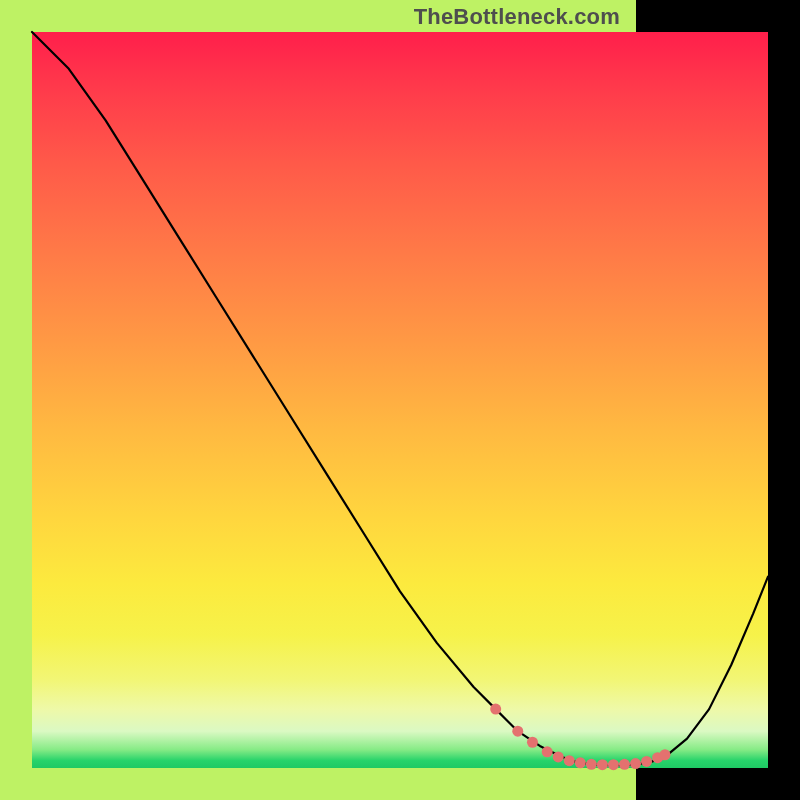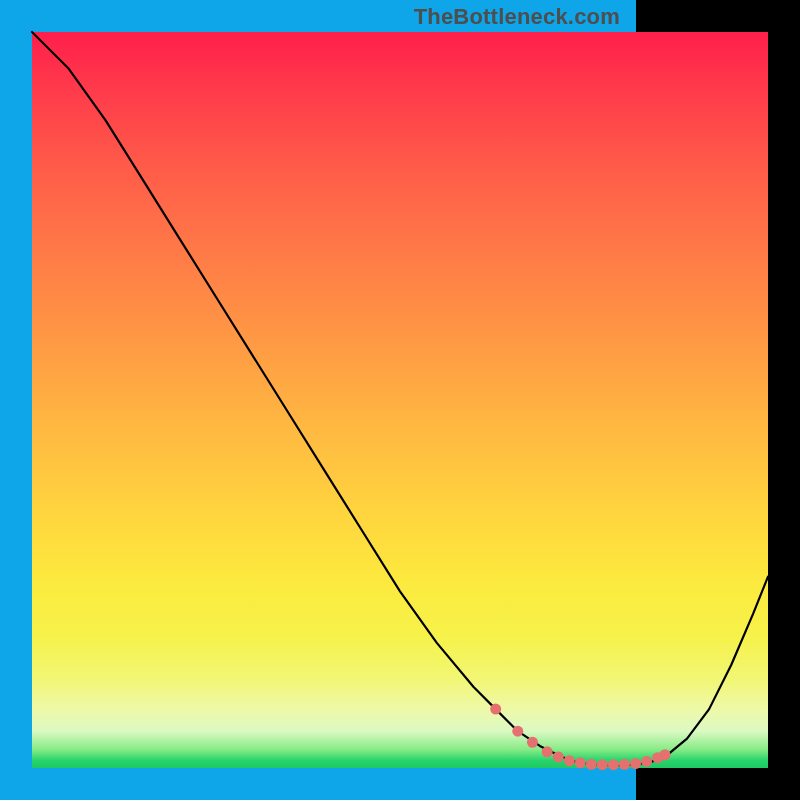--- a/index.html
+++ b/index.html
@@ -8,21 +8,21 @@
     width: 800px;
     height: 800px;
     background: #000;
     overflow: hidden;
     font-family: Arial, Helvetica, sans-serif;
   }
   .frame {
     position: relative;
     width: 636px;
     height: 800px;
-    background: #0ea5e9;
+    background: #bef264;
   }
   .watermark {
     position: absolute;
     top: 4px;
     right: 16px;
     color: #4e4e4e;
     font-size: 22px;
     font-weight: 600;
     letter-spacing: 0.2px;
     z-index: 10;

